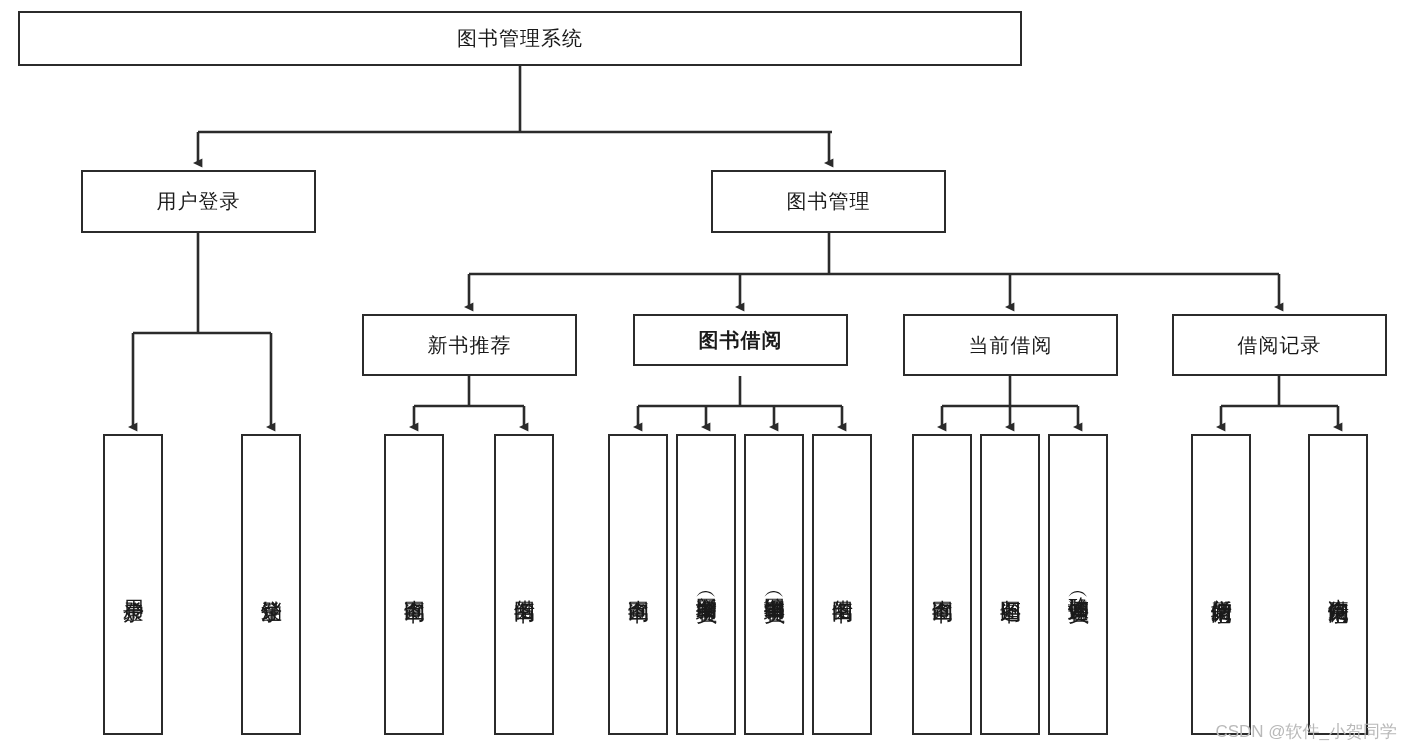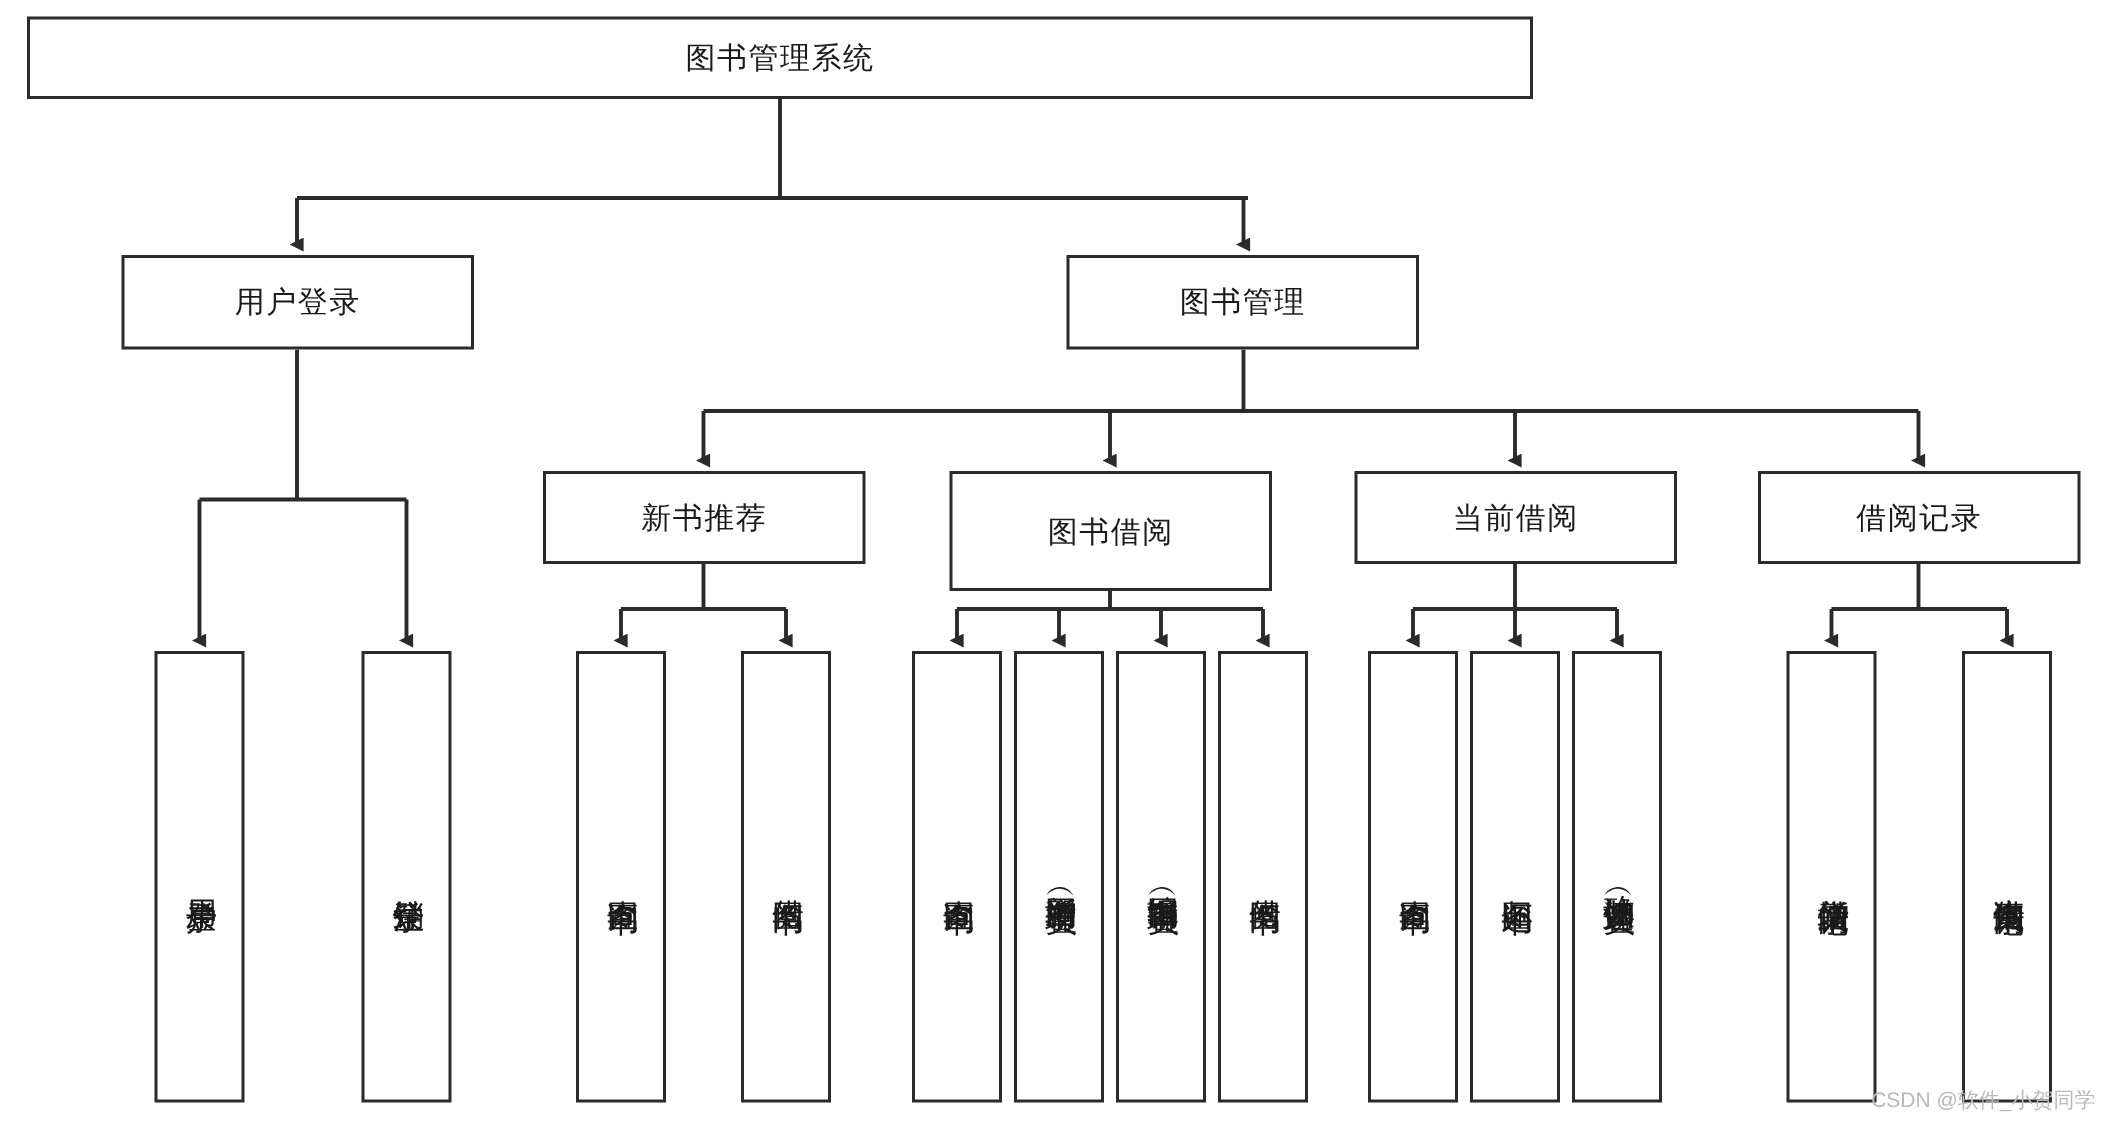--- a/index.html
+++ b/index.html
@@ -49,21 +49,21 @@
   }
   .node-v .vtext {
     writing-mode: vertical-rl;
     text-orientation: upright;
     display: block;
   }
   #watermark {
     position: absolute;
     right: 8px;
     bottom: 4px;
-    font-size: 14px;
+    font-size: 17px;
     color: #b9b9b9;
     white-space: nowrap;
     font-family: "Liberation Sans", "DejaVu Sans", sans-serif;
   }
 </style>
 </head>
 <body>
 
 <div id="canvas">
 
@@ -124,21 +124,21 @@
   <div class="node node-h" style="left:81px; top:170px; width:235px; height:63px;">
     <span>用户登录</span>
   </div>
   <div class="node node-h" style="left:711px; top:170px; width:235px; height:63px;">
     <span>图书管理</span>
   </div>
 
   <div class="node node-h" style="left:362px; top:314px; width:215px; height:62px;align-items:center;">
     <span>新书推荐</span>
   </div>
-  <div class="node node-h" style="left:633px; top:314px; width:215px; height:80px;">
+  <div class="node node-h" style="left:633px; top:314px; width:215px; height:52px;font-weight:bold;">
     <span>图书借阅</span>
   </div>
   <div class="node node-h" style="left:1172px; top:314px; width:215px; height:62px;">
     <span>借阅记录</span>
   </div>
   <div class="node node-h" style="left:903px; top:314px; width:215px; height:62px;">
     <span>当前借阅</span>
   </div>
 
   <div class="node node-v" style="left:103px; top:434px; width:60px; height:301px;">

